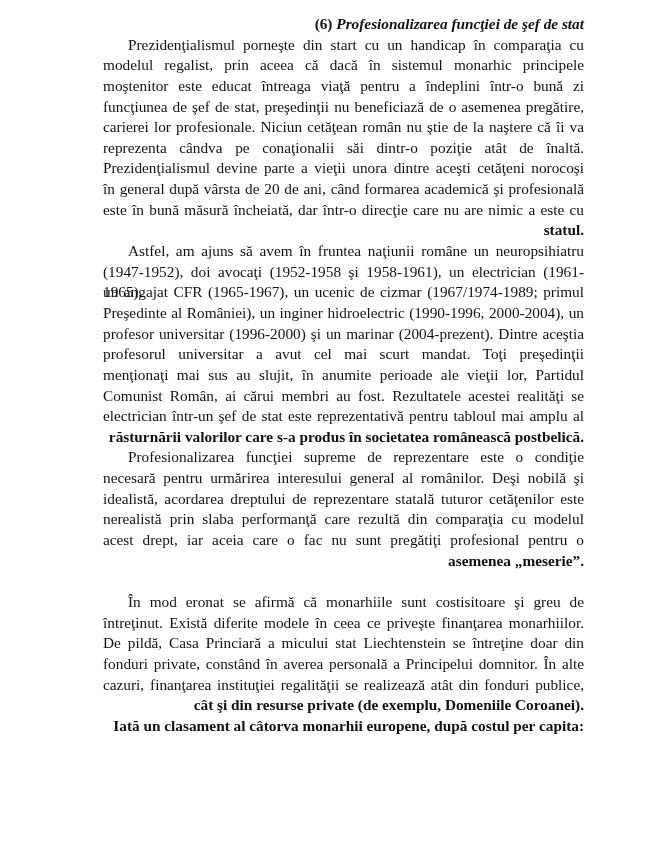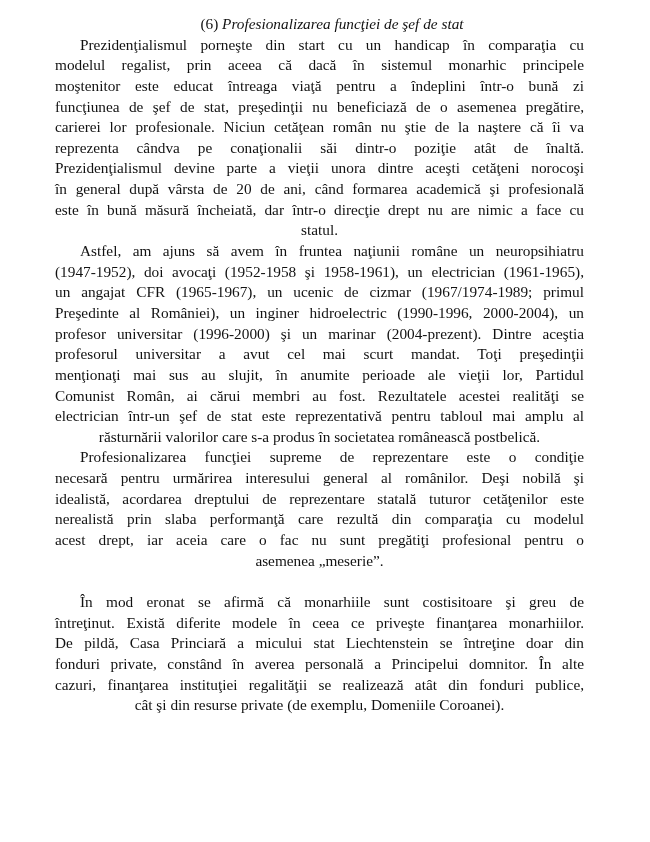--- a/index.html
+++ b/index.html
@@ -26,23 +26,25 @@
     height: 20.65px;
     line-height: 20.65px;
     font-size: 15.3px;
     white-space: nowrap;
     overflow: visible;
   }
   .line.full {
     text-align: justify;
     text-align-last: justify;
     white-space: normal;
+    margin-left: 48px;
   }
   .line.last {
-    text-align: center;
+    text-align: right;
+    font-weight: bold;
   }
   .line.indent {
     padding-left: 25px;
   }
   .line.blank {
     height: 20.65px;
   }
   .heading .num {
     font-style: normal;
   }
@@ -62,21 +64,21 @@
 
   <div>
     <div class="line full indent">Prezidenţialismul porneşte din start cu un handicap în comparaţia cu</div>
     <div class="line full">modelul regalist, prin aceea că dacă în sistemul monarhic principele</div>
     <div class="line full">moştenitor este educat întreaga viaţă pentru a îndeplini într-o bună zi</div>
     <div class="line full">funcţiunea de şef de stat, preşedinţii nu beneficiază de o asemenea pregătire,</div>
     <div class="line full">carierei lor profesionale. Niciun cetăţean român nu ştie de la naştere că îi va</div>
     <div class="line full">reprezenta cândva pe conaţionalii săi dintr-o poziţie atât de înaltă.</div>
     <div class="line full">Prezidenţialismul devine parte a vieţii unora dintre aceşti cetăţeni norocoşi</div>
     <div class="line full">în general după vârsta de 20 de ani, când formarea academică şi profesională</div>
-    <div class="line full">este în bună măsură încheiată, dar într-o direcţie drept nu are nimic a face cu</div>
+    <div class="line full">este în bună măsură încheiată, dar într-o direcţie care nu are nimic a este cu</div>
     <div class="line last">statul.</div>
   </div>
 
   <div>
     <div class="line full indent">Astfel, am ajuns să avem în fruntea naţiunii române un neuropsihiatru</div>
     <div class="line full">(1947-1952), doi avocaţi (1952-1958 şi 1958-1961), un electrician (1961-1965),</div>
     <div class="line full">un angajat CFR (1965-1967), un ucenic de cizmar (1967/1974-1989; primul</div>
     <div class="line full">Preşedinte al României), un inginer hidroelectric (1990-1996, 2000-2004), un</div>
     <div class="line full">profesor universitar (1996-2000) şi un marinar (2004-prezent). Dintre aceştia</div>
     <div class="line full">profesorul universitar a avut cel mai scurt mandat. Toţi preşedinţii</div>
@@ -103,14 +105,17 @@
 
   <div>
     <div class="line full indent">În mod eronat se afirmă că monarhiile sunt costisitoare şi greu de</div>
     <div class="line full">întreţinut. Există diferite modele în ceea ce priveşte finanţarea monarhiilor.</div>
     <div class="line full">De pildă, Casa Princiară a micului stat Liechtenstein se întreţine doar din</div>
     <div class="line full">fonduri private, constând în averea personală a Principelui domnitor. În alte</div>
     <div class="line full">cazuri, finanţarea instituţiei regalităţii se realizează atât din fonduri publice,</div>
     <div class="line last">cât şi din resurse private (de exemplu, Domeniile Coroanei).</div>
   </div>
 
+  <div>
+    <div class="line last indent">Iată un clasament al câtorva monarhii europene, după costul per capita:</div>
+  </div>
 
 </div>
 
 </body></html>

